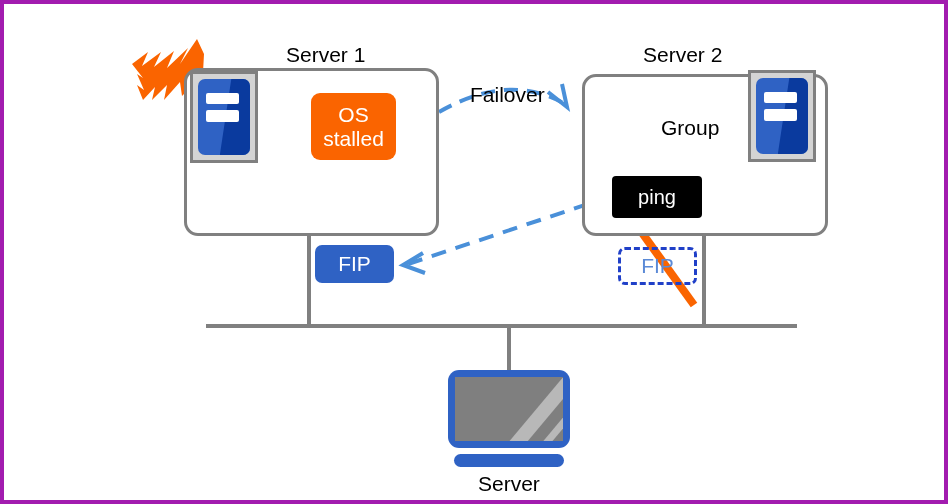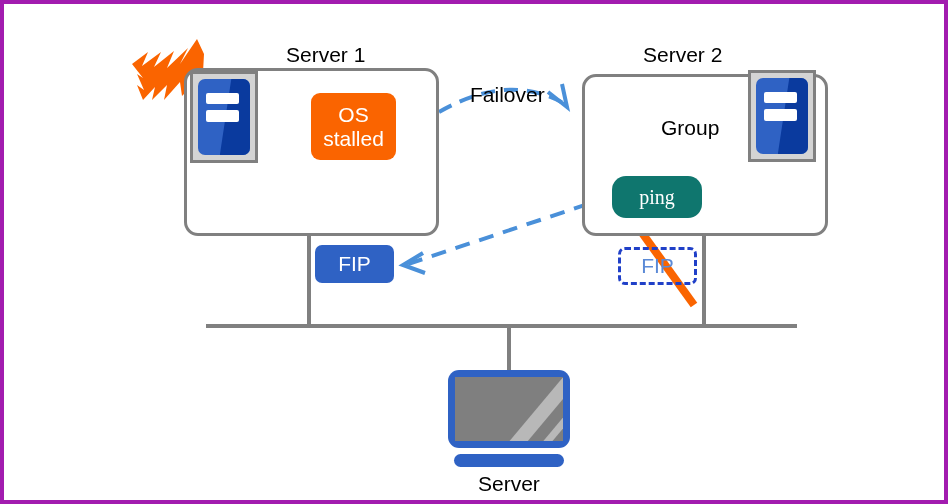--- a/index.html
+++ b/index.html
@@ -70,21 +70,21 @@
     position:absolute;
     display:flex;align-items:center;justify-content:center;
     text-align:center;
     border-radius:9px;
     color:#ffffff;
     font-size:21px;
     line-height:1.12;
     box-sizing:border-box;
   }
   .chip-os{background:#fa6400;}
-  .chip-ping{background:#0f766e;border-radius:14px;font-size:20px;font-family:Liberation Serif, serif;}
+  .chip-ping{background:#000000;border-radius:4px;font-size:20px;}
 
   
   .fip-active{
     position:absolute;
     display:flex;align-items:center;justify-content:center;
     background:#2f62c4;color:#ffffff;
     border-radius:7px;
     font-size:21px;
     box-sizing:border-box;
   }

